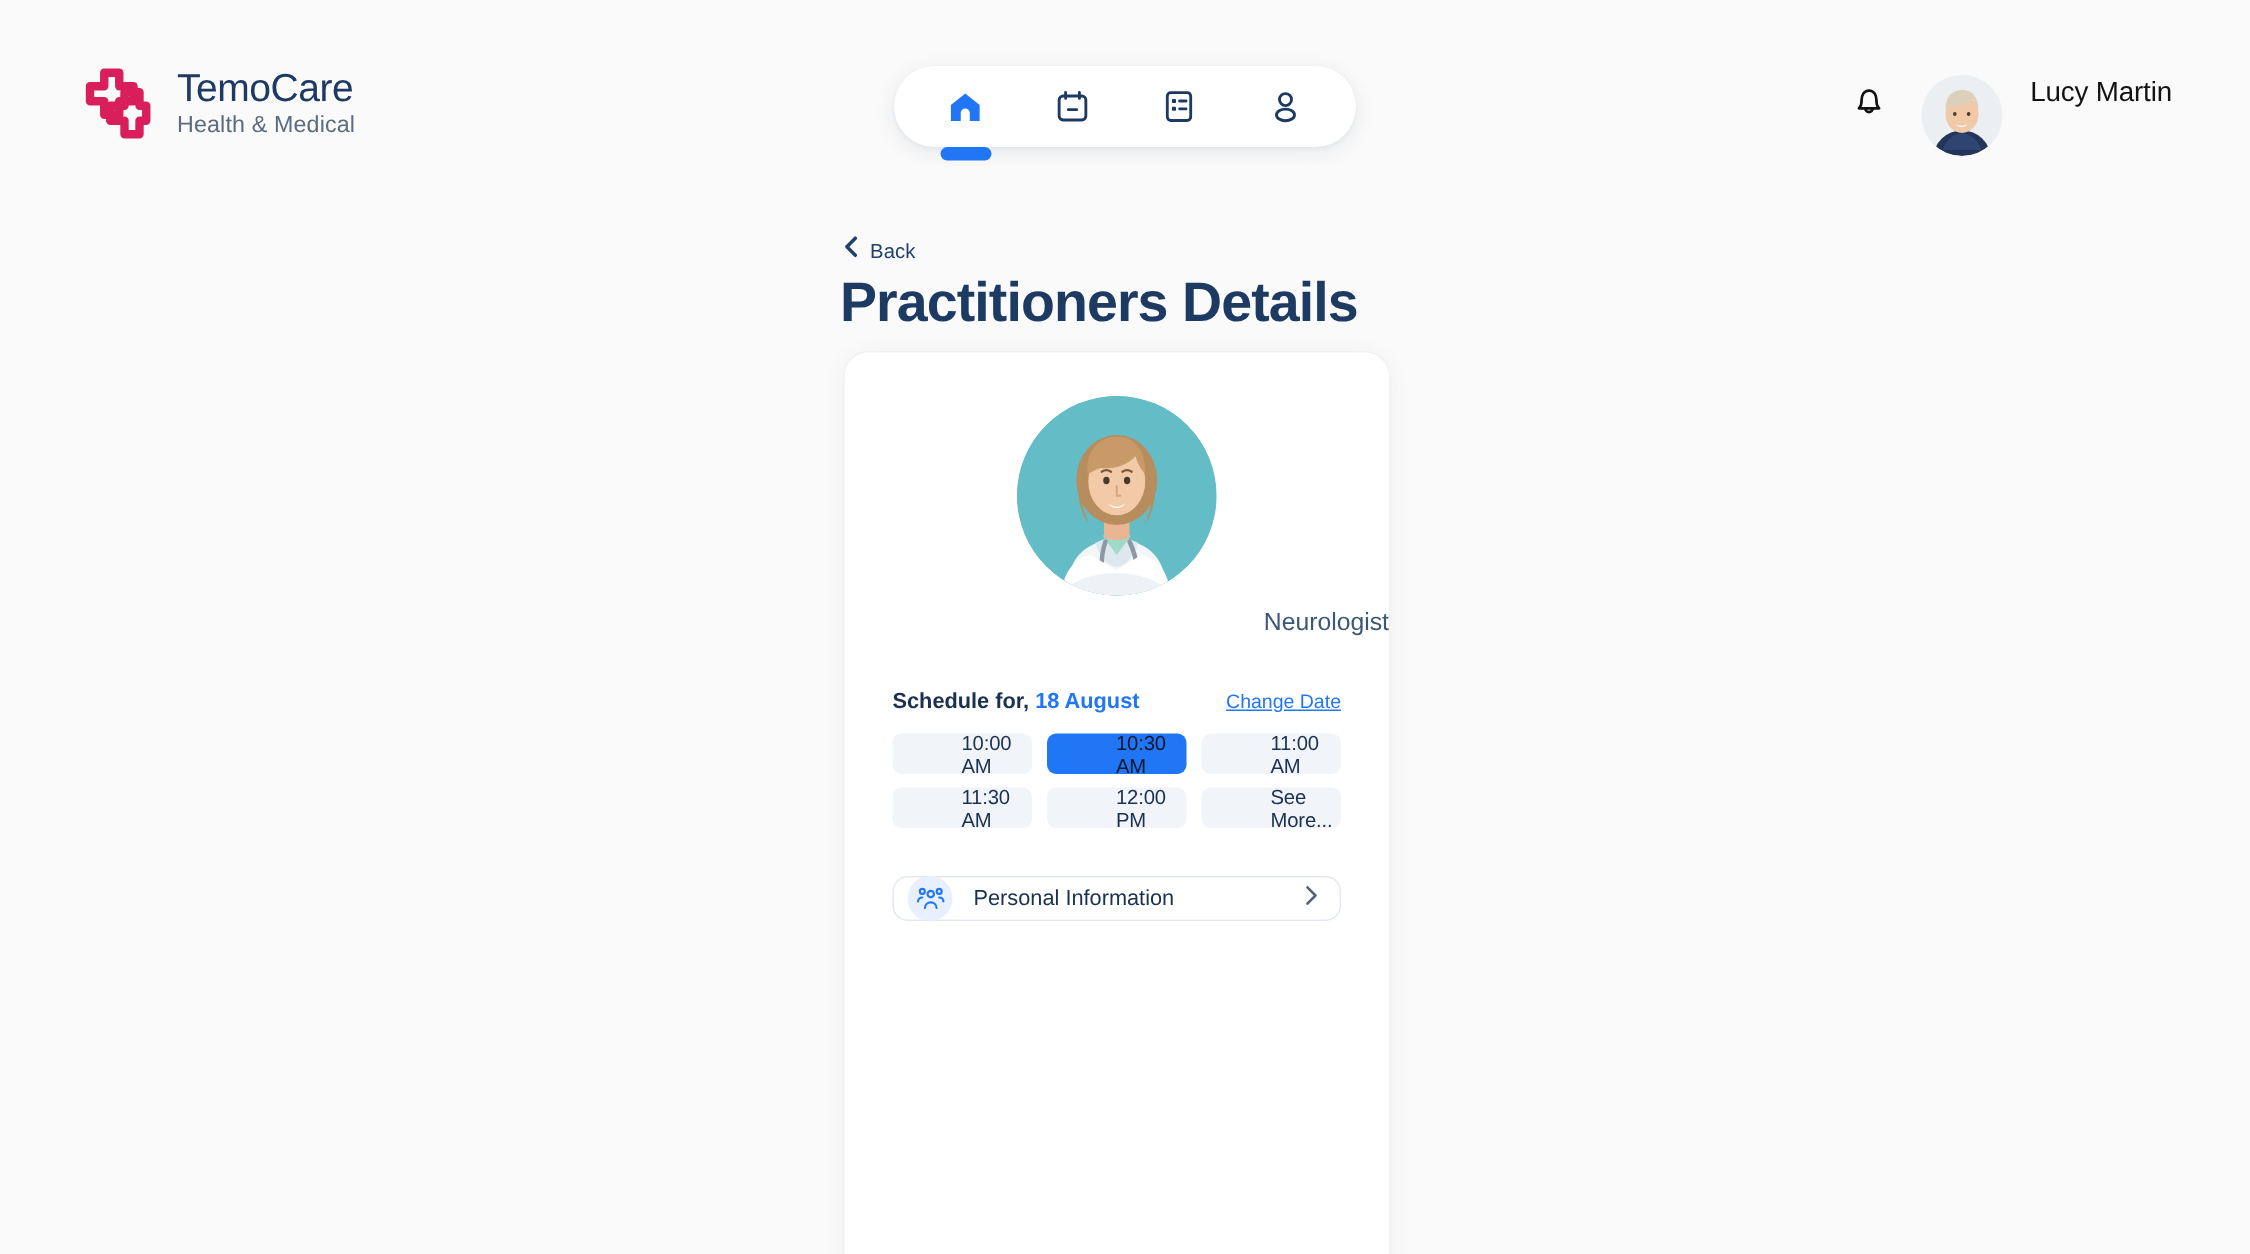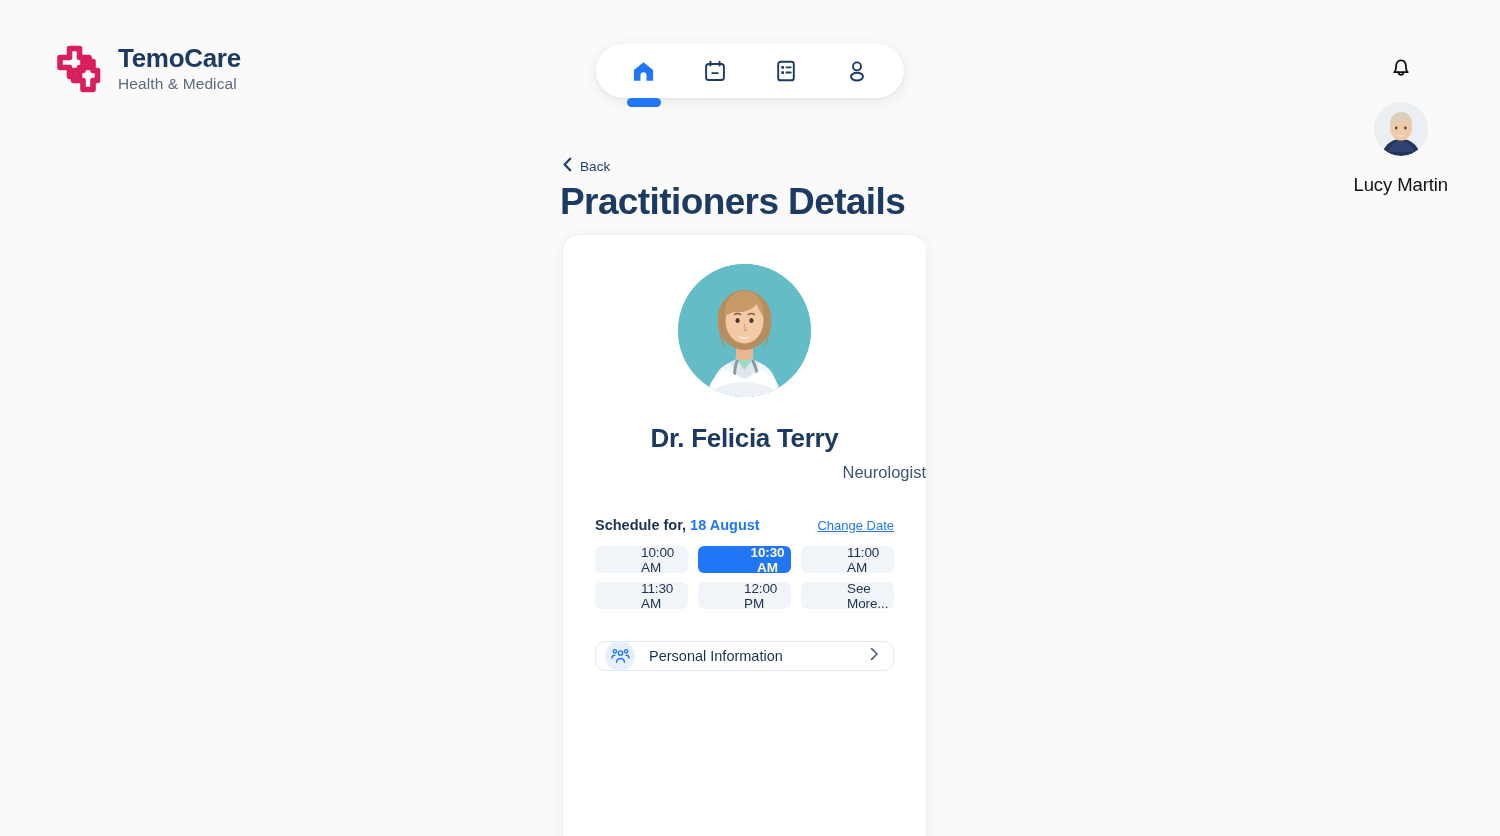--- a/index.html
+++ b/index.html
@@ -24,21 +24,21 @@
     left: 52px;
     top: 42px;
     display: flex;
     align-items: center;
     gap: 14px;
   }
   .brand-mark { width: 52px; height: 54px; flex: none; }
   .brand-text { display: flex; flex-direction: column; gap: 2px; }
   .brand-name {
     font-size: 26px;
-    font-weight: bold;
+    font-weight: normal;
     color: #1d3a63;
     letter-spacing: -0.3px;
     line-height: 1.05;
   }
   .brand-tag {
     font-size: 15.5px;
     color: #5b6b80;
     line-height: 1.15;
     letter-spacing: 0.1px;
   }
@@ -77,23 +77,21 @@
     height: 9px;
     border-radius: 5px;
     background: #2176f5;
   }
 
   .header-right {
     position: absolute;
     right: 52px;
     top: 50px;
     display: flex;
-    align-items: center;
     gap: 18px;
-    flex-direction: column;
   }
   .bell-btn {
     width: 34px; height: 34px;
     display: flex; align-items: center; justify-content: center;
     cursor: pointer;
   }
   .avatar {
     width: 54px; height: 54px;
     border-radius: 50%;
     overflow: hidden;
@@ -217,23 +215,22 @@
     font-size: 13.5px;
     display: flex;
     align-items: center;
     justify-content: center;
     cursor: pointer;
     letter-spacing: -0.1px;
     padding-left: 46px;
   }
   .slot.selected {
     background: #2176f5;
-    color: #fef9c3;
-    font-weight: bold;
-    text-align: center;
+    color: #0f172a;
+    font-weight: normal;
   }
 
   .info-row {
     display: flex;
     align-items: center;
     gap: 14px;
     margin: 32px 32px 0;
     height: 30px;
     padding: 0 14px 0 9px;
     border: 1px solid #e4e9f1;
@@ -417,21 +414,20 @@
 
           <path d="M59 97c-4 12-3 22 2 27M75 97c5 11 6 20 3 26" stroke="#8e98a3" stroke-width="3" fill="none" stroke-linecap="round"></path>
           <circle cx="63" cy="128" r="5" fill="#c9d1d8" stroke="#8e98a3" stroke-width="2"></circle>
 
           <path d="M30 133c0-14 7-24 19-27l17 10 17-10c12 3 19 13 19 27z" fill="#ffffff"></path>
           <path d="M36 126c9-6 20-8 30-8s21 2 30 8v7H36z" fill="#eef2f6"></path>
         </g>
       </svg>
     </div>
 
-    <div class="doc-name">Dr. Felicia Terry</div>
     <div class="doc-specialty">Neurologist</div>
 
     <div class="sched-row">
       <span class="sched-label"><span>Schedule for, </span><span class="date">18 August</span></span>
       <span class="change-date">Change Date</span>
     </div>
 
     <div class="slots">
       <div class="slot">10:00 AM</div>
       <div class="slot selected">10:30 AM</div>

